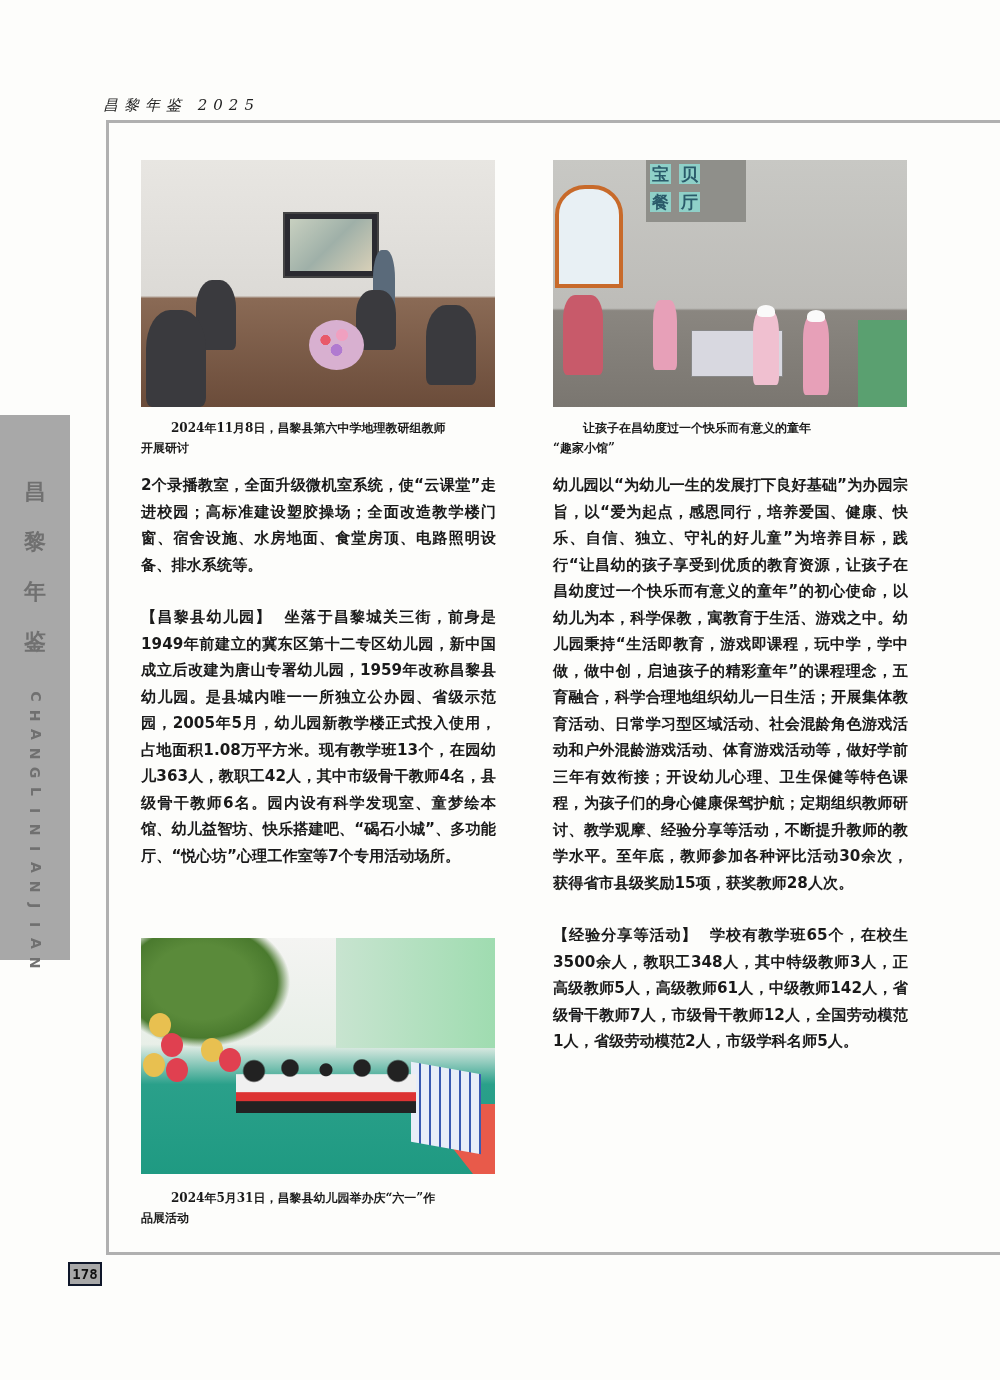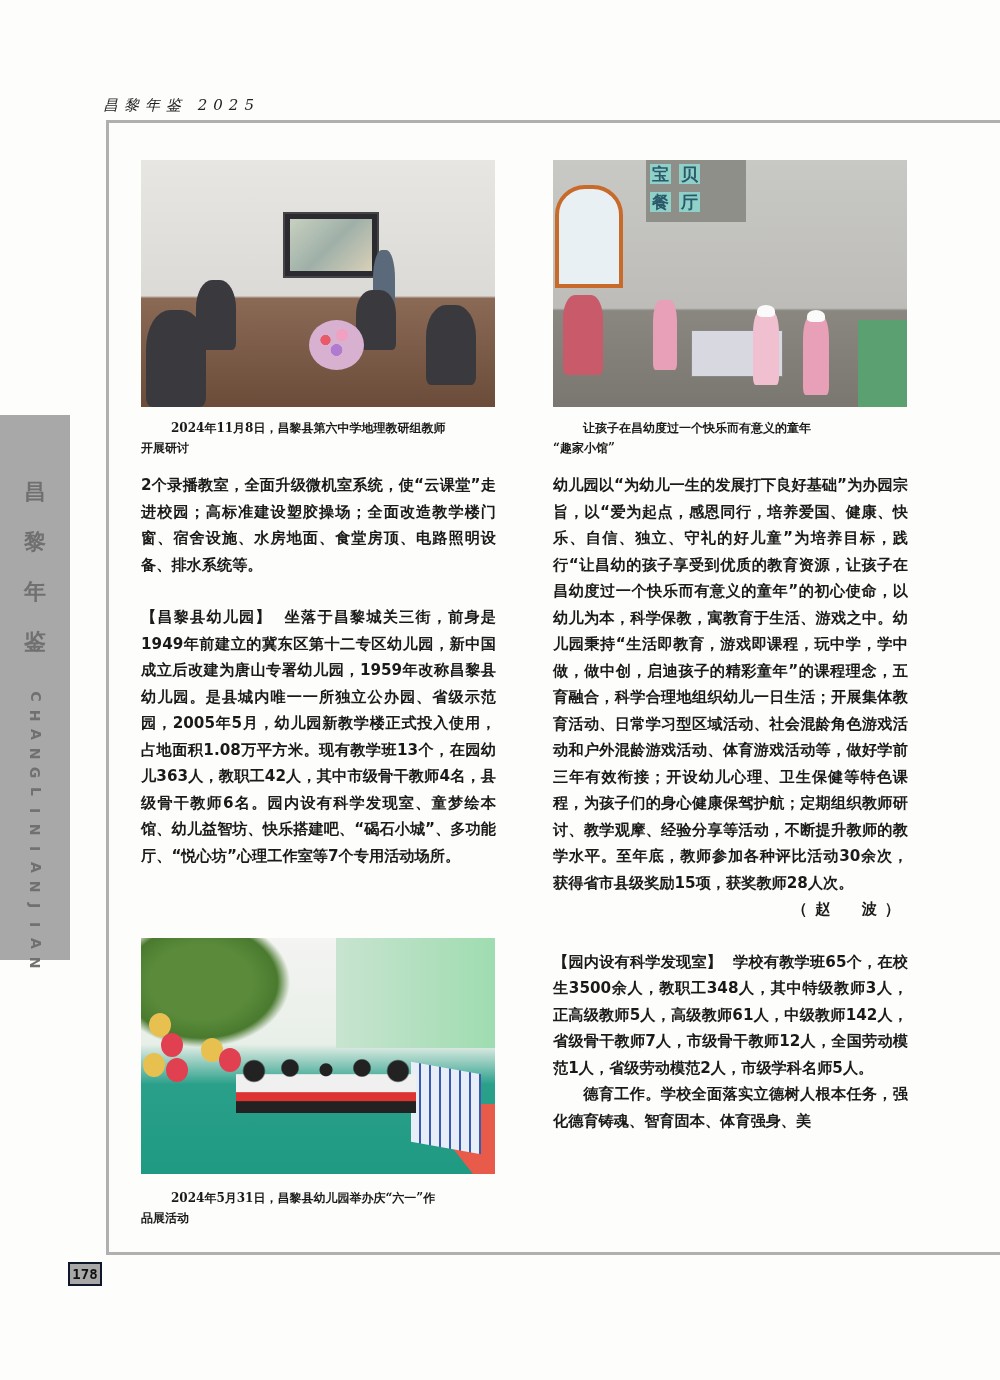--- a/index.html
+++ b/index.html
@@ -130,22 +130,20 @@
   <p>2个录播教室，全面升级微机室系统，使“云课堂”走进校园；高标准建设塑胶操场；全面改造教学楼门窗、宿舍设施、水房地面、食堂房顶、电路照明设备、排水系统等。</p>
   <div class="gap"></div>
   <p>
     <span class="bracket">【昌黎县幼儿园】</span>&nbsp;
     <span>坐落于昌黎城关三街，前身是1949年前建立的冀东区第十二专区幼儿园，新中国成立后改建为唐山专署幼儿园，1959年改称昌黎县幼儿园。是县城内唯一一所独立公办园、省级示范园，2005年5月，幼儿园新教学楼正式投入使用，占地面积1.08万平方米。现有教学班13个，在园幼儿363人，教职工42人，其中市级骨干教师4名，县级骨干教师6名。园内设有科学发现室、童梦绘本馆、幼儿益智坊、快乐搭建吧、“碣石小城”、多功能厅、“悦心坊”心理工作室等7个专用活动场所。</span>
   </p>
 </div>
 
 <div class="col" style="left:553px;top:472px;width:355px;">
   <p>幼儿园以“为幼儿一生的发展打下良好基础”为办园宗旨，以“爱为起点，感恩同行，培养爱国、健康、快乐、自信、独立、守礼的好儿童”为培养目标，践行“让昌幼的孩子享受到优质的教育资源，让孩子在昌幼度过一个快乐而有意义的童年”的初心使命，以幼儿为本，科学保教，寓教育于生活、游戏之中。幼儿园秉持“生活即教育，游戏即课程，玩中学，学中做，做中创，启迪孩子的精彩童年”的课程理念，五育融合，科学合理地组织幼儿一日生活；开展集体教育活动、日常学习型区域活动、社会混龄角色游戏活动和户外混龄游戏活动、体育游戏活动等，做好学前三年有效衔接；开设幼儿心理、卫生保健等特色课程，为孩子们的身心健康保驾护航；定期组织教师研讨、教学观摩、经验分享等活动，不断提升教师的教学水平。至年底，教师参加各种评比活动30余次，获得省市县级奖励15项，获奖教师28人次。</p>
-  <p class="right-sign">（赵　波）</p>
   <div class="gap"></div>
   <p>
-    <span class="bracket">【园内设有科学发现室】</span>&nbsp;
+    <span class="bracket">【经验分享等活动】</span>&nbsp;
     <span>学校有教学班65个，在校生3500余人，教职工348人，其中特级教师3人，正高级教师5人，高级教师61人，中级教师142人，省级骨干教师7人，市级骨干教师12人，全国劳动模范1人，省级劳动模范2人，市级学科名师5人。</span>
   </p>
-  <p><span class="indent2"></span><span>德育工作。学校全面落实立德树人根本任务，强化德育铸魂、智育固本、体育强身、美</span></p>
 </div>
 
 <div class="page-num">178</div>
 
 </body></html>

